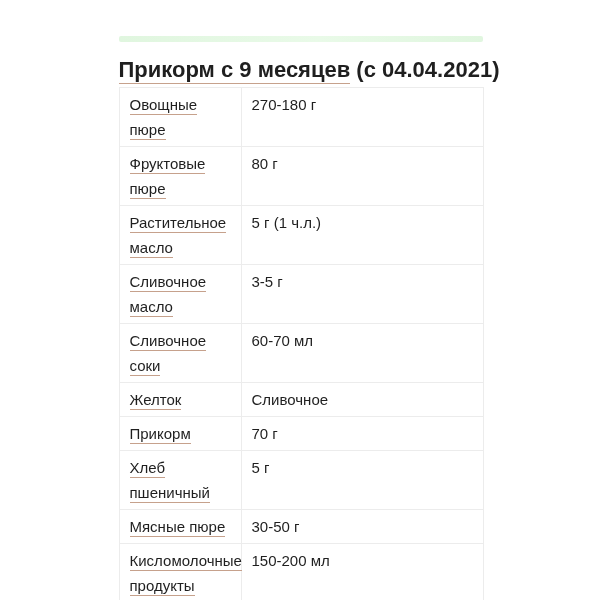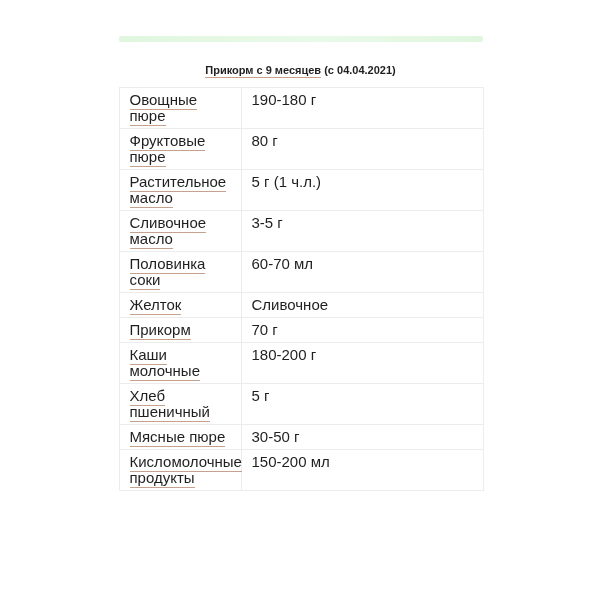--- a/index.html
+++ b/index.html
@@ -26,41 +26,41 @@
   .green-bar {
     width: 364px;
     height: 6px;
     border-radius: 2px;
     background: linear-gradient(90deg, var(--accent-green) 0%, #e9fae8 55%, var(--accent-green) 100%);
   }
   .page-title {
     margin-top: 16px;
     margin-bottom: 5px;
     text-align: center;
-    font-size: 11px;
+    font-size: 22px;
     line-height: 24px;
     font-weight: bold;
     color: var(--text);
     white-space: nowrap;
   }
   .title-link {
     border-bottom: 1px solid var(--link-underline);
     padding-bottom: 1px;
     cursor: pointer;
   }
   table.feeding-table {
     border-collapse: collapse;
     table-layout: fixed;
     width: 364px;
   }
   table.feeding-table td {
     border: 1px solid var(--table-border);
     vertical-align: top;
     font-size: 15px;
-    line-height: 16px;
+    line-height: 25px;
     padding: 4px 4px 4px 10px;
     color: var(--text);
   }
   td.col-label { width: 122px; }
   td.col-value { width: 242px; }
   .food-link {
     border-bottom: 1px solid var(--link-underline);
     padding-bottom: 1px;
     white-space: pre-line;
     cursor: pointer;
@@ -72,21 +72,21 @@
 <div class="page-column">
 
   <div class="green-bar"></div>
 
   <h1 class="page-title"><span class="title-link">Прикорм с 9 месяцев</span><span> (с 04.04.2021)</span></h1>
 
   <table class="feeding-table">
     <tbody>
   <tr>
     <td class="col-label"><span class="food-link">Овощные пюре</span></td>
-    <td class="col-value">190-180 г</td>
+    <td class="col-value">270-180 г</td>
   </tr>
 
   <tr>
     <td class="col-label"><span class="food-link">Фруктовые
 пюре</span></td>
     <td class="col-value">80 г</td>
   </tr>
 
   <tr>
     <td class="col-label"><span class="food-link">Растительное
@@ -94,39 +94,35 @@
     <td class="col-value">5 г (1 ч.л.)</td>
   </tr>
 
   <tr>
     <td class="col-label"><span class="food-link">Сливочное
 масло</span></td>
     <td class="col-value">3-5 г</td>
   </tr>
 
   <tr>
-    <td class="col-label"><span class="food-link">Половинка соки</span></td>
+    <td class="col-label"><span class="food-link">Сливочное соки</span></td>
     <td class="col-value">60-70 мл</td>
   </tr>
 
 
   <tr>
     <td class="col-label"><span class="food-link">Желток</span></td>
     <td class="col-value">Сливочное</td>
   </tr>
 
   <tr>
     <td class="col-label"><span class="food-link">Прикорм</span></td>
     <td class="col-value">70 г</td>
   </tr>
 
-  <tr>
-    <td class="col-label"><span class="food-link">Каши молочные</span></td>
-    <td class="col-value">180-200 г</td>
-  </tr>
 
   <tr>
     <td class="col-label"><span class="food-link">Хлеб
 пшеничный</span></td>
     <td class="col-value">5 г</td>
   </tr>
 
   <tr>
     <td class="col-label"><span class="food-link">Мясные пюре</span></td>
     <td class="col-value">30-50 г</td>

